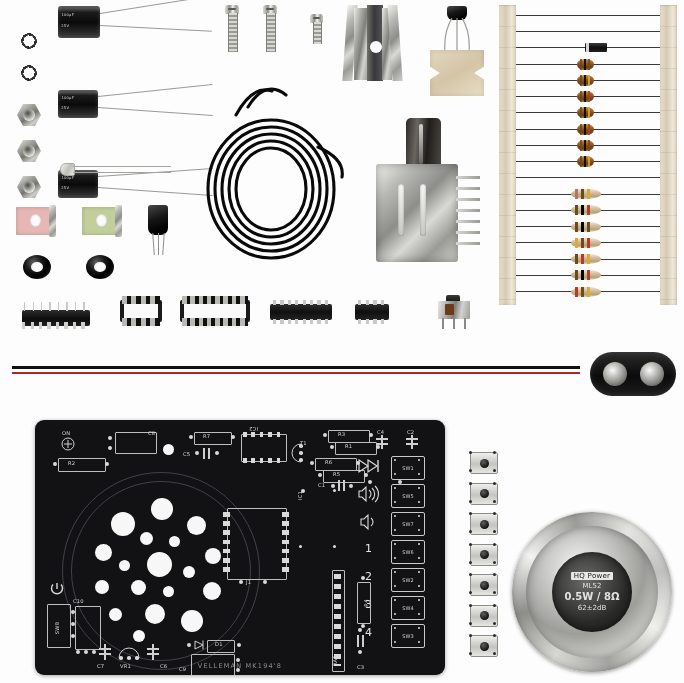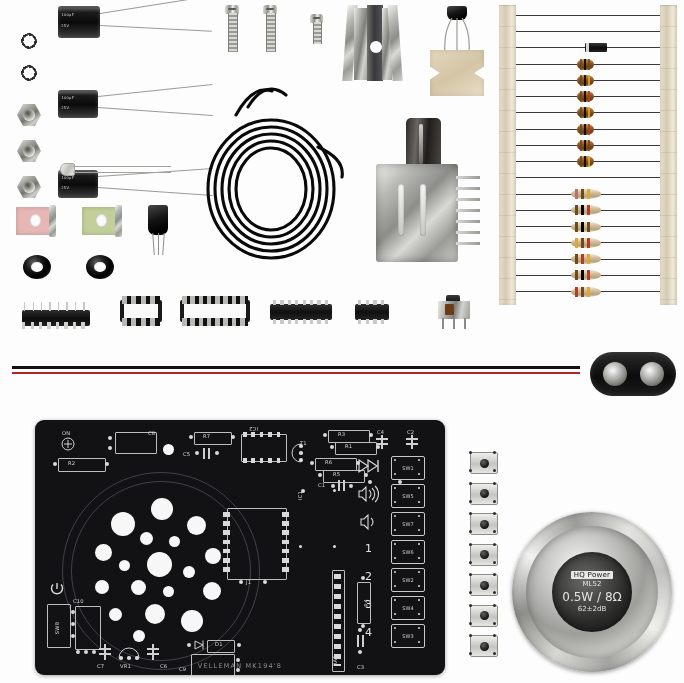--- a/index.html
+++ b/index.html
@@ -708,18 +708,18 @@
       background:radial-gradient(circle at 40% 32%,#f6f6f4,#9d9d9a 55%,#d7d7d4 80%,#8e8e8b);
       box-shadow:inset 0 0 10px rgba(0,0,0,.35);"></div>
     <div class="abs" style="left:40px;top:40px;width:80px;height:80px;border-radius:50%;
       background:radial-gradient(circle at 42% 36%,#6a6a68,#2a2a29 60%,#1a1a19);
       box-shadow:inset 0 0 8px rgba(0,0,0,.6);"></div>
     <div class="abs" style="left:47px;top:48px;width:66px;height:64px;display:flex;flex-direction:column;
       align-items:center;justify-content:center;gap:1.5px;">
       <div style="background:#e7e7e4;color:#141414;font-size:7px;padding:0 3px;border-radius:1px;
         font-family:'DejaVu Sans',sans-serif;letter-spacing:.3px;">HQ Power</div>
       <div style="color:#e2e2df;font-size:7px;font-family:'DejaVu Sans',sans-serif;">ML52</div>
-      <div style="color:#e2e2df;font-size:12px;font-family:'DejaVu Sans',sans-serif;">0.5W / 8Ω</div>
+      <div style="color:#e2e2df;font-size:10px;font-family:'DejaVu Sans',sans-serif;font-weight:bold;">0.5W / 8Ω</div>
       <div style="color:#e2e2df;font-size:7px;font-family:'DejaVu Sans',sans-serif;">62±2dB</div>
     </div>
   </div>
 
 </div>
 
 </body></html>

